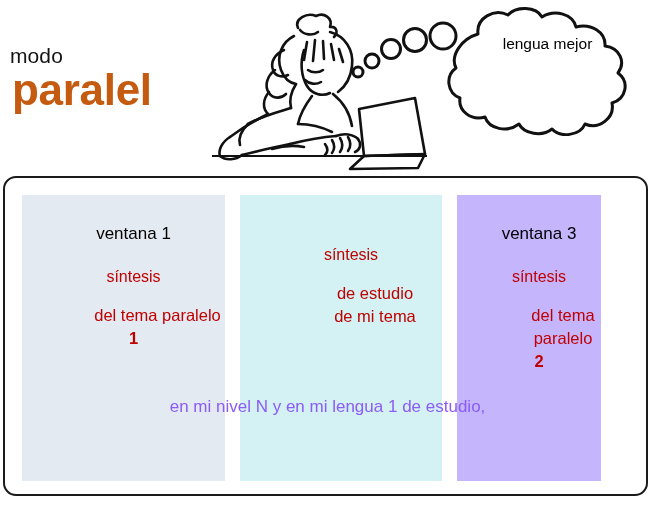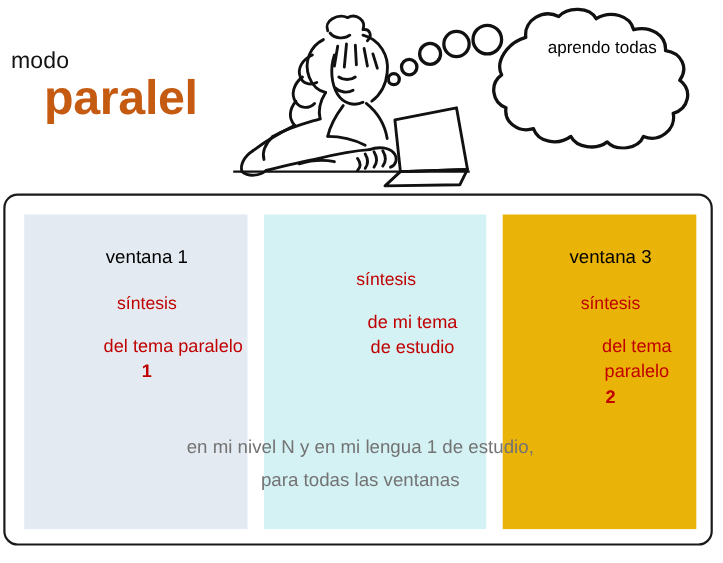--- a/index.html
+++ b/index.html
@@ -31,21 +31,20 @@
     letter-spacing: 0.1px;
   }
   #mode-value {
     position: absolute;
     left: 12px; top: 64px;
     font-size: 44px;
     line-height: 52px;
     font-weight: bold;
     color: #C55A11;
     letter-spacing: -0.3px;
-    margin-left: 28px;
   }
 
   
   #illustration {
     position: absolute;
     left: 212px; top: 4px;
     width: 215px; height: 172px;
   }
   #thought-bubble {
     position: absolute;
@@ -78,21 +77,21 @@
     left: 0; top: 0;
     width: 645px; height: 320px;
   }
   .column {
     position: absolute;
     top: 17px;
     height: 286px;
   }
   .col-1 { left: 17px;  width: 203px; background: #E4EAF1; }
   .col-2 { left: 235px; width: 202px; background: #D4F1F4; }
-  .col-3 { left: 452px; width: 176px; background: #eab308; }
+  .col-3 { left: 452px; width: 144px; background: #c4b5fd; }
 
   .col-content {
     position: absolute;
     top: 0; left: 0;
     width: 100%;
     padding-top: 28px;
     text-align: center;
     box-sizing: border-box;
     padding-left: 20px;
   }
@@ -121,21 +120,21 @@
   .syn-desc .plain-line { display: block; margin-left: 48px; }
 
   
   #caption {
     position: absolute;
     left: 0; top: 214px;
     width: 645px;
     text-align: center;
     font-size: 17px;
     line-height: 30px;
-    color: #737373;
+    color: #8b5cf6;
     pointer-events: none;
   }
   #caption div { white-space: nowrap; }
 </style>
 </head>
 <body>
 
 <div id="header-area">
 
   <div id="mode-label">modo</div>
@@ -213,21 +212,21 @@
                C228 130, 208 132, 200 123
                C190 131, 172 128, 167 118
                C155 127, 137 123, 133 111
                C119 115, 106 105, 108 92
                C95 87, 93 70, 104 62
                C98 50, 109 33, 126 28 Z"></path>
     </g>
   </svg>
 
   <div id="bubble-text">
-    <div>aprendo  todas</div>
+    <div>lengua  mejor</div>
   </div>
 </div>
 
 <div id="panel">
   <div id="columns">
 
     <div class="column col-1">
       <div class="col-content">
         <div class="win-title">ventana 1</div>
         <div class="syn-word">síntesis</div>
@@ -235,36 +234,35 @@
           <span class="plain-line">del tema paralelo</span>
           <span class="bold-num">1</span>
         </div>
       </div>
     </div>
 
     <div class="column col-2">
       <div class="col-content">
         <div class="syn-word">síntesis</div>
         <div class="syn-desc">
+          <span class="plain-line">de estudio</span>
           <span class="plain-line">de mi tema</span>
-          <span class="plain-line">de estudio</span>
         </div>
       </div>
     </div>
 
     <div class="column col-3">
       <div class="col-content">
         <div class="win-title">ventana 3</div>
         <div class="syn-word">síntesis</div>
         <div class="syn-desc">
           <span class="plain-line">del tema paralelo</span>
           <span class="bold-num">2</span>
         </div>
       </div>
     </div>
 
   </div>
 
   <div id="caption">
     <div>en mi nivel N  y en mi lengua 1 de estudio,</div>
-    <div>para todas las ventanas</div>
   </div>
 </div>
 
 </body></html>

